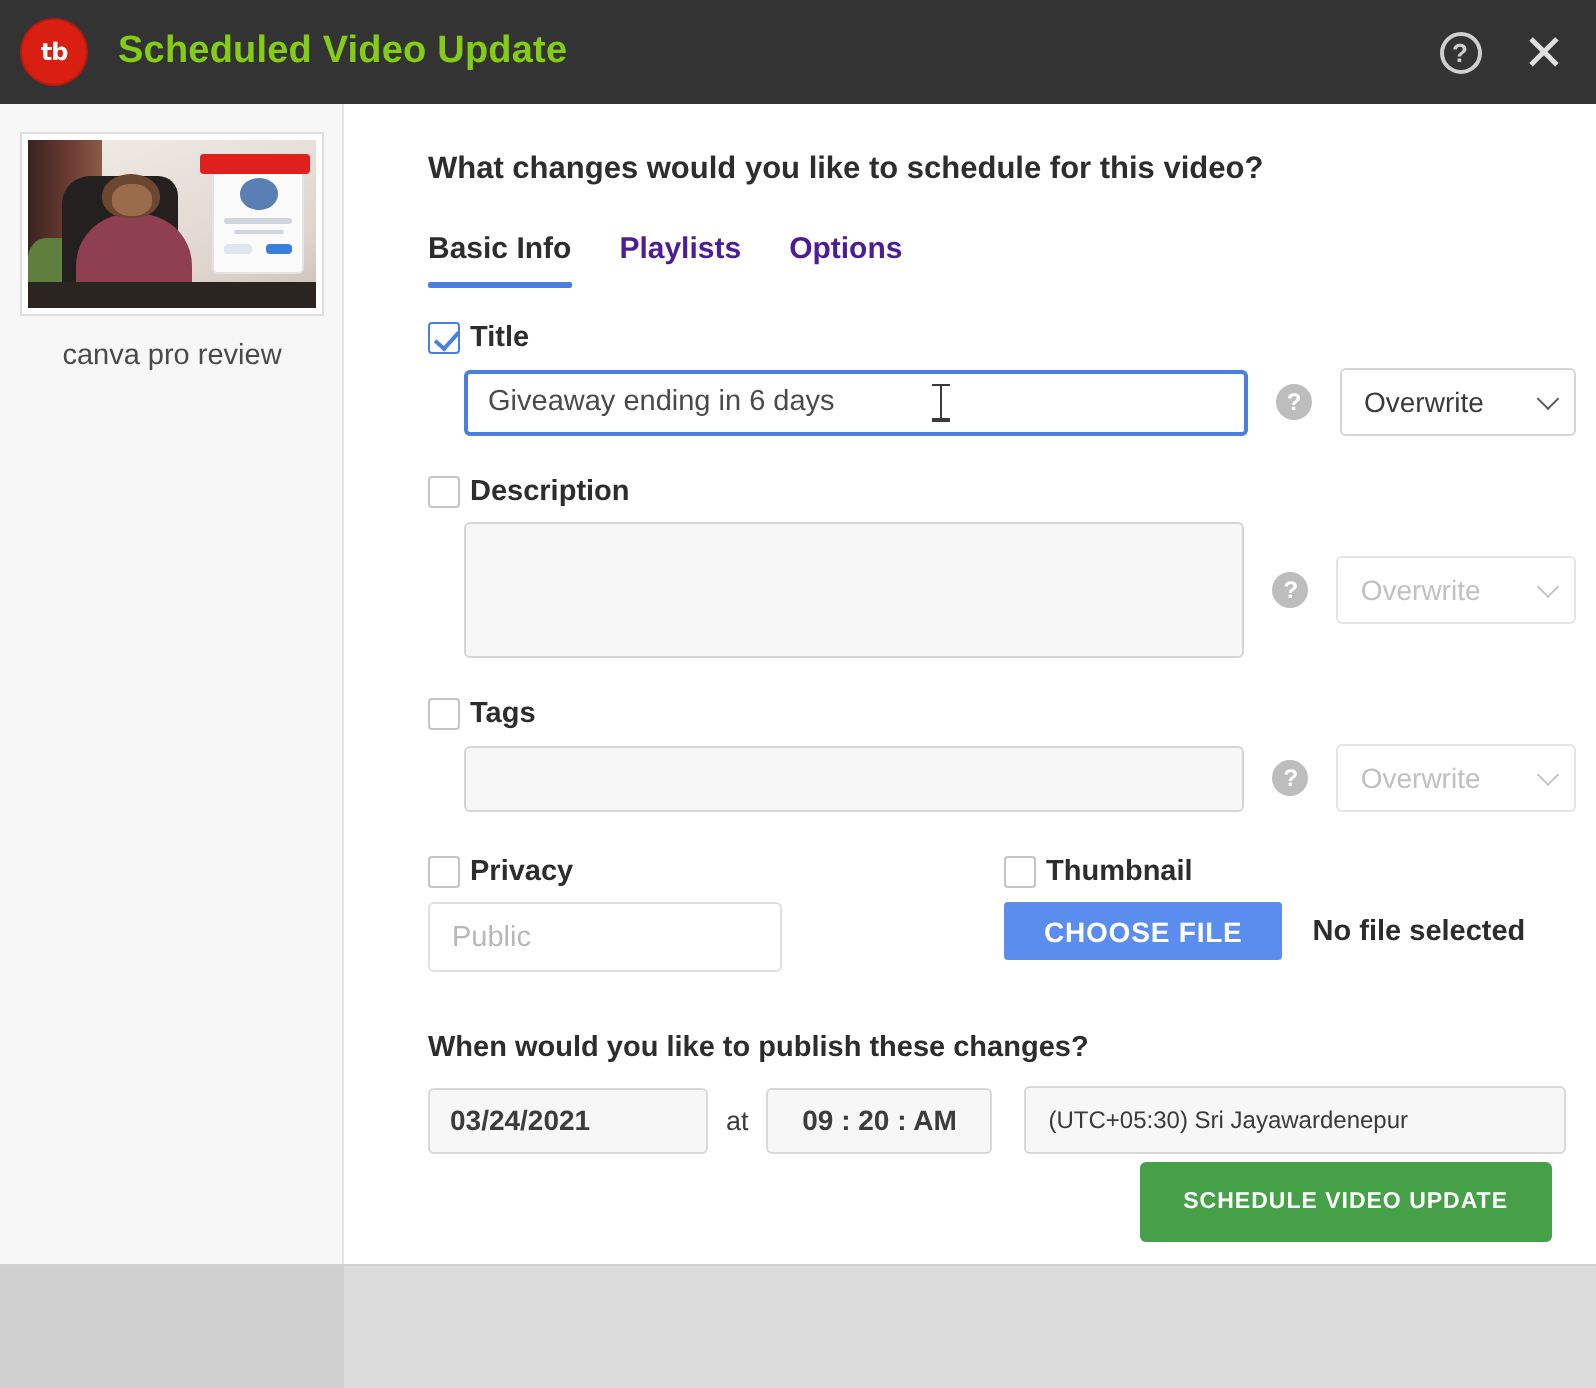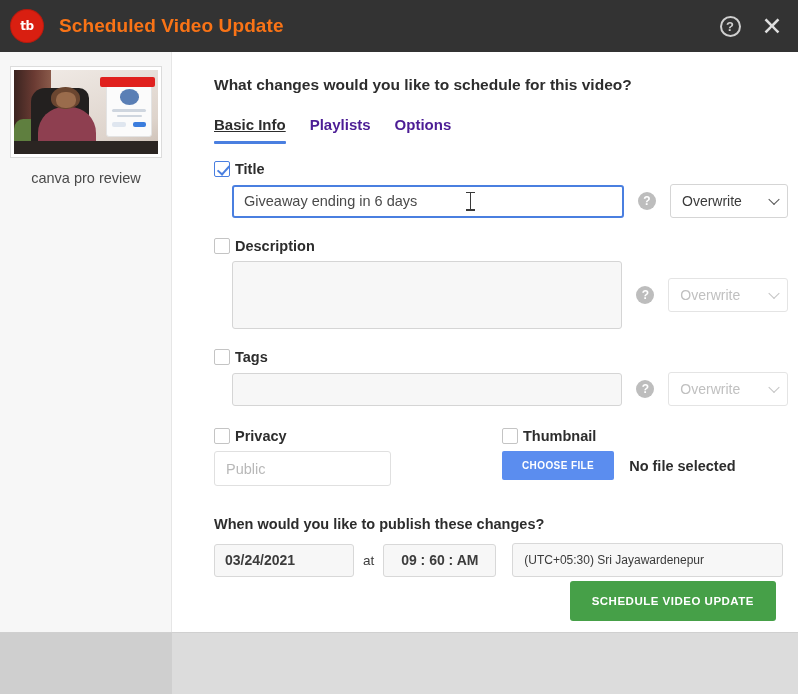--- a/index.html
+++ b/index.html
@@ -34,21 +34,21 @@
   }
   .logo-text {
     color: #ffffff;
     font-size: 12px;
     font-weight: bold;
     letter-spacing: -0.5px;
     line-height: 1;
     font-family: "DejaVu Sans", sans-serif;
   }
   .titlebar-title {
-    color: #f97316;
+    color: #84cc16;
     font-size: 19px;
     font-weight: bold;
     margin-left: 15px;
     letter-spacing: .1px;
   }
   .titlebar-actions {
     position: absolute; right: 14px; top: 0;
     height: 52px;
     display: flex; align-items: center; gap: 18px;
   }
@@ -170,21 +170,21 @@
     font-size: 15.5px; font-weight: bold; color: #2d2d2d;
     margin: 2px 0 0 0;
   }
   .tabs {
     display: flex; gap: 24px; margin-top: 22px;
   }
   .tab {
     font-size: 15px; color: #4c1d95; font-weight: bold;
     padding-bottom: 8px; cursor: pointer; position: relative;
   }
-  .tab.active { color: #2d2d2d; text-decoration: underline; }
+  .tab.active { color: #2d2d2d; }
   .tab.active::after {
     content: ""; position: absolute; left: 0; right: 0; bottom: -3px;
     height: 3px; background: #4a7fe0; border-radius: 1px;
   }
 
   .field { margin-top: 20px; }
   .field-head {
     display: flex; align-items: center; gap: 5px;
     margin-bottom: 7px;
   }
@@ -272,21 +272,21 @@
   .sel-privacy {
     width: 177px; height: 35px;
     border: 1px solid #e0e0e0; border-radius: 3px;
     background: #ffffff; color: #b8b8b8;
     font-size: 14.5px; padding: 0 24px 0 11px;
     display: flex; align-items: center; position: relative;
     cursor: pointer;
   }
   .choose-btn {
     background: #5b8def; color: #ffffff;
-    font-size: 10px; font-weight: bold; letter-spacing: .4px;
+    font-size: 14px; font-weight: bold; letter-spacing: .4px;
     border: none; border-radius: 2px;
     height: 29px; padding: 0 20px; cursor: pointer;
     font-family: "Liberation Sans", sans-serif;
   }
   .no-file {
     font-size: 14.5px; font-weight: bold; color: #2d2d2d;
     margin-left: 15px;
   }
 
   .when-title {
@@ -463,21 +463,21 @@
             <button class="choose-btn">CHOOSE FILE</button>
             <span class="no-file">No file selected</span>
           </div>
         </div>
       </div>
 
       <div class="when-title">When would you like to publish these changes?</div>
       <div class="when-row">
         <div class="inp-date">03/24/2021</div>
         <div class="at-label">at</div>
-        <div class="inp-time">09 : 60 : AM</div>
+        <div class="inp-time">09 : 20 : AM</div>
         <div class="sel-tz">
           <span>(UTC+05:30) Sri Jayawardenepur</span>
           <span class="chev"></span>
         </div>
       </div>
 
     </div>
   </div>
 
   <div class="footer">

